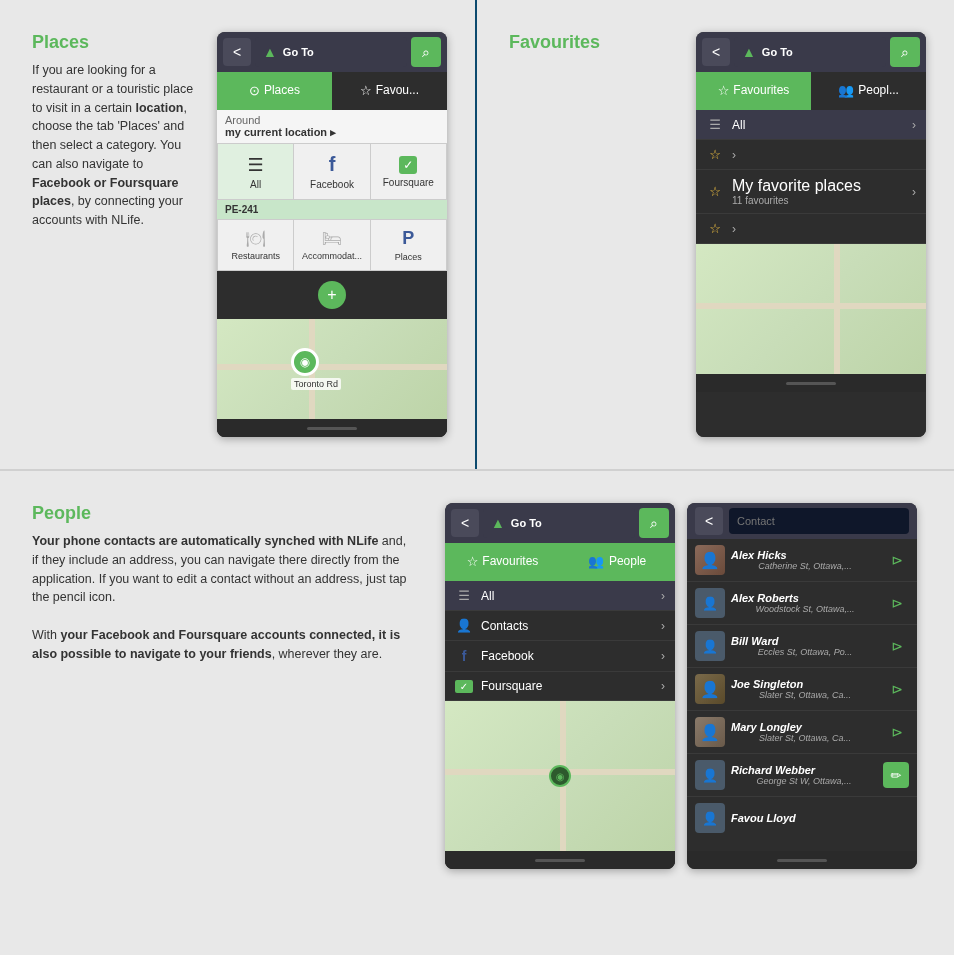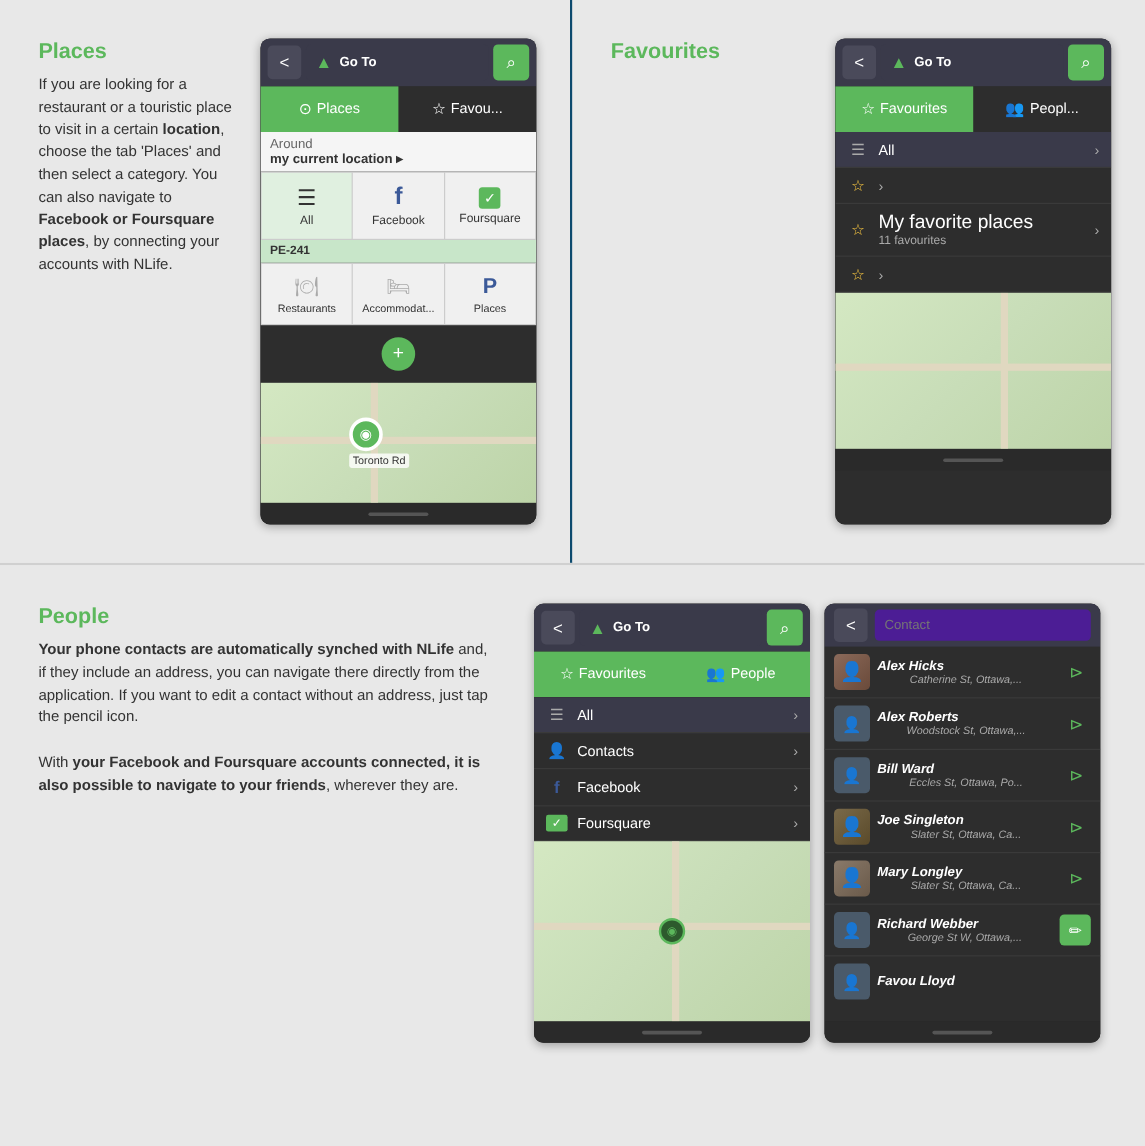--- a/index.html
+++ b/index.html
@@ -659,21 +659,21 @@
           </div>
           <div class="bottom-indicator">
             <div class="indicator-bar"></div>
           </div>
         </div>
       </div>
 
       <div class="phone-mockup">
         <div class="contact-search">
           <button class="back-btn">&lt;</button>
-          <input type="text" style="background: #4c1d95; border: none; border-radius: 4px; flex: 1 1 0%; height: 26px; padding: 0px 8px; font-size: 11px; color: rgb(153, 153, 153);" placeholder="Contact">
+          <input type="text" style="background: #0f172a; border: none; border-radius: 4px; flex: 1 1 0%; height: 26px; padding: 0px 8px; font-size: 11px; color: rgb(153, 153, 153);" placeholder="Contact">
         </div>
         <div class="phone-content">
 
           <div class="contact-item">
             <div class="contact-avatar avatar-color-1" style="background:linear-gradient(135deg,#8b6a5a,#6a4a3a);">
               <span style="color:#ddd;font-size:16px;">👤</span>
             </div>
             <div class="contact-info">
               <div class="contact-name">Alex Hicks</div>
               <div class="contact-addr">Catherine St, Ottawa,...</div>

